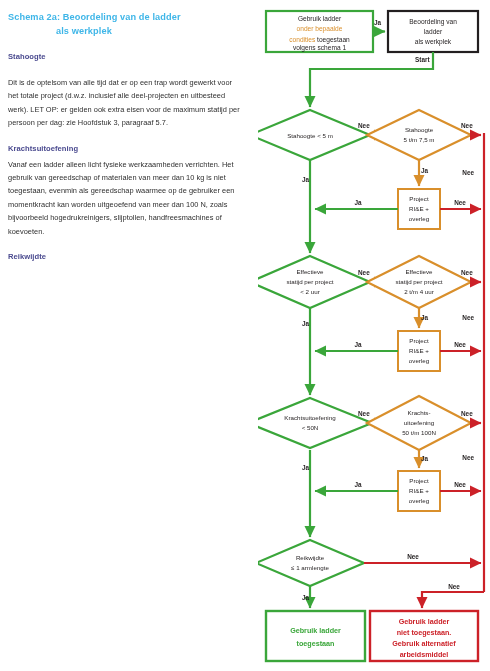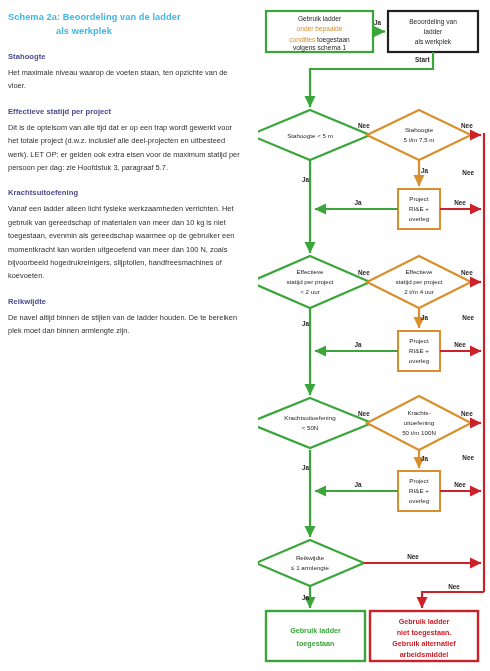--- a/index.html
+++ b/index.html
@@ -65,39 +65,36 @@
 
   <div class="left-col">
 
     <h1 class="doc-title">
       <span>Schema 2a: Beoordeling van de ladder</span>
       <span class="l2">als werkplek</span>
     </h1>
 
     <div class="sec">
       <p class="sec-head">Stahoogte</p>
-      <p class="sec-body">Het maximale niveau waarop de voeten staan, ten opzichte van de vloer.</p>
-    </div>
-
-    <div class="sec">
-    </div>
-
-    <div class="sec">
-      <p class="sec-head">Effectieve statijd per project</p>
+    </div>
+
+    <div class="sec">
+    </div>
+
+    <div class="sec">
       <p class="sec-body">Dit is de optelsom van alle tijd dat er op een trap wordt gewerkt voor het totale project (d.w.z. inclusief alle deel-projecten en uitbesteed werk). LET OP: er gelden ook extra eisen voor de maximum statijd per persoon per dag: zie Hoofdstuk 3, paragraaf 5.7.</p>
     </div>
 
     <div class="sec">
       <p class="sec-head">Krachtsuitoefening</p>
       <p class="sec-body">Vanaf een ladder alleen licht fysieke werkzaamheden verrichten. Het gebruik van gereedschap of materialen van meer dan 10 kg is niet toegestaan, evenmin als gereedschap waarmee op de gebruiker een momentkracht kan worden uitgeoefend van meer dan 100 N, zoals bijvoorbeeld hogedrukreinigers, slijptollen, handfreesmachines of koevoeten.</p>
     </div>
 
     <div class="sec">
       <p class="sec-head">Reikwijdte</p>
-      <p class="sec-body">De navel altijd binnen de stijlen van de ladder houden. De te bereiken plek moet dan binnen armlengte zijn.</p>
     </div>
   </div>
 
   <div class="flow">
   <svg width="232" height="671" viewBox="0 0 232 671" xmlns="http://www.w3.org/2000/svg">
     <defs>
       <marker id="ahG" markerWidth="7" markerHeight="7" refX="5.2" refY="2.6" orient="auto">
         <path d="M0,0 L5.4,2.6 L0,5.2 z" fill="#3aa63a"></path>
       </marker>
       <marker id="ahO" markerWidth="7" markerHeight="7" refX="5.2" refY="2.6" orient="auto">

